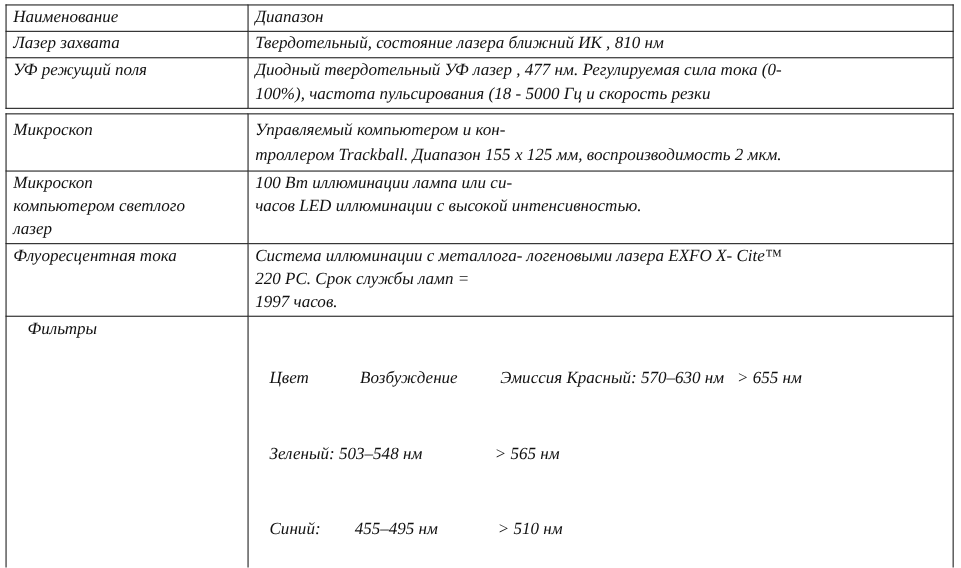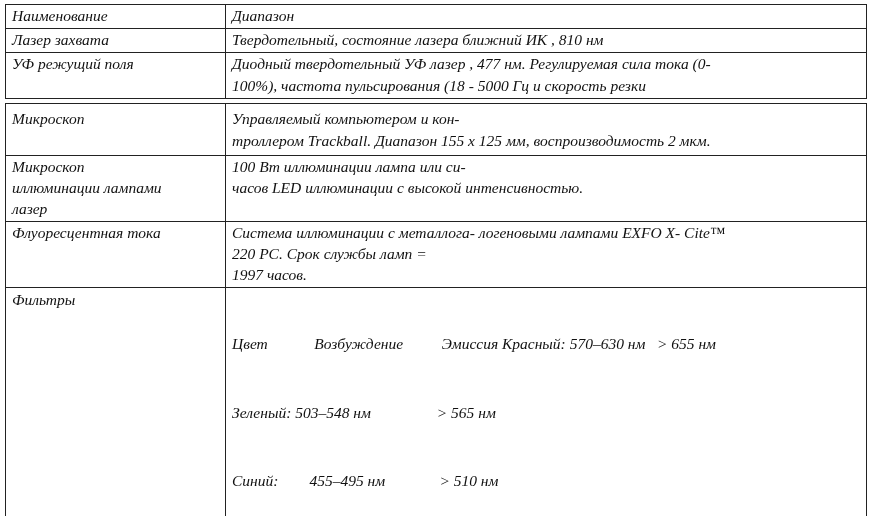--- a/index.html
+++ b/index.html
@@ -29,21 +29,21 @@
       line-height: 22px;
       white-space: nowrap;
       overflow: hidden;
     }
     .tbl td.c1 { width: 207px; }
     .tbl td.c2 { width: 628px; }
     #t1 { left: 5px; top: 4px; width: 860px; }
     #t2 { left: 5px; top: 103px; width: 860px; }
     .line { display: block; }
     .lh21 td { line-height: 21px; }
-    .filters .line { line-height: 24.5px; }
+    .filters .line { line-height: 24.5px; margin-left: 13px; }
   </style>
 </head>
 <body>
 
 <table id="t1" class="tbl">
   <tbody>
       <tr style="height:24px;">
     <td class="c1">
           <span class="line">Наименование</span>
         </td>
@@ -78,34 +78,34 @@
           <span class="line">Микроскоп</span>
         </td>
     <td class="c2" style="padding-top:4px;">
       <span class="line">Управляемый компьютером и кон-</span>
       <span class="line">троллером Trackball. Диапазон 155 х 125 мм, воспроизводимость 2 мкм.</span>
     </td>
   </tr>
   <tr class="lh21" style="height:66px;">
     <td class="c1">
       <span class="line">Микроскоп</span>
-      <span class="line">иллюминации лампами</span>
+      <span class="line">компьютером светлого</span>
       <span class="line">лазер</span>
     </td>
     <td class="c2">
       <span class="line">100 Вт иллюминации лампа или си-</span>
       <span class="line">часов LED иллюминации с высокой интенсивностью.</span>
     </td>
   </tr>
   <tr class="lh21" style="height:66px;">
     <td class="c1">
           <span class="line">Флуоресцентная тока</span>
         </td>
     <td class="c2">
-      <span class="line">Система иллюминации с металлога- логеновыми лампами EXFO X- Cite™</span>
+      <span class="line">Система иллюминации с металлога- логеновыми лазера EXFO X- Cite™</span>
       <span class="line">220 PC. Срок службы ламп =</span>
       <span class="line">1997 часов.</span>
     </td>
   </tr>
   <tr class="filters" style="height:198px;">
     <td class="c1">
           <span class="line">Фильтры</span>
         </td>
     <td class="c2" style="white-space:pre;">
       <span class="line">Цвет            Возбуждение          Эмиссия Красный: 570–630 нм   &gt; 655 нм</span>

